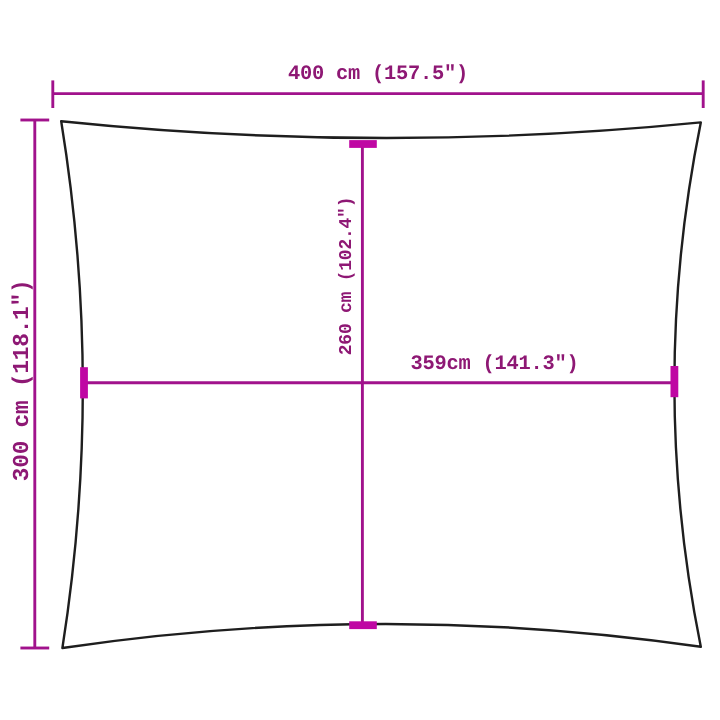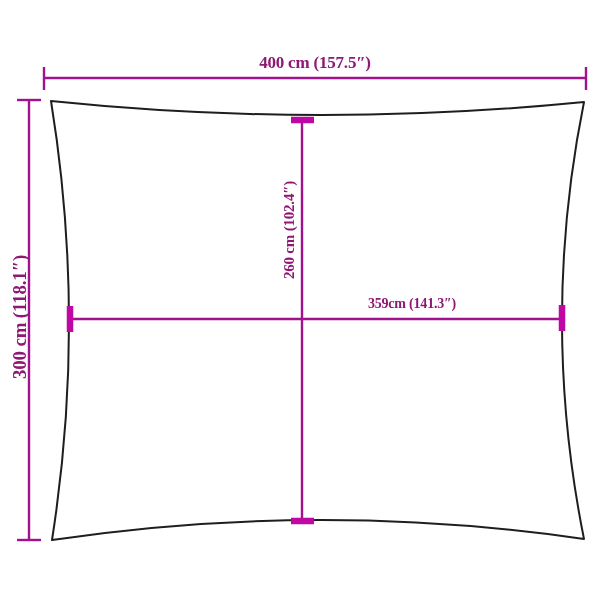--- a/index.html
+++ b/index.html
@@ -5,21 +5,21 @@
   html, body {
     margin: 0;
     padding: 0;
     background: #ffffff;
   }
   .stage {
     position: relative;
     width: 600px;
     height: 600px;
     background: var(--background, #ffffff);
-    font-family: Liberation Serif, serif;
+    font-family: Liberation Mono, monospace;
     overflow: hidden;
   }
   .diagram-svg {
     position: absolute;
     left: 0;
     top: 0;
     width: 600px;
     height: 600px;
     display: block;
   }
@@ -64,21 +64,21 @@
   }
   .label-inner-height {
     left: 289px;
     top: 230px;
     font-size: 15px;
     transform: translate(-50%, -50%) rotate(-90deg);
   }
   .label-inner-width {
     left: 412px;
     top: 304px;
-    font-size: 14px;
+    font-size: 17px;
     transform: translate(-50%, -50%);
   }
 </style>
 </head>
 <body>
 
 <div class="stage">
 
   <svg class="diagram-svg" viewBox="0 0 600 600">
 

